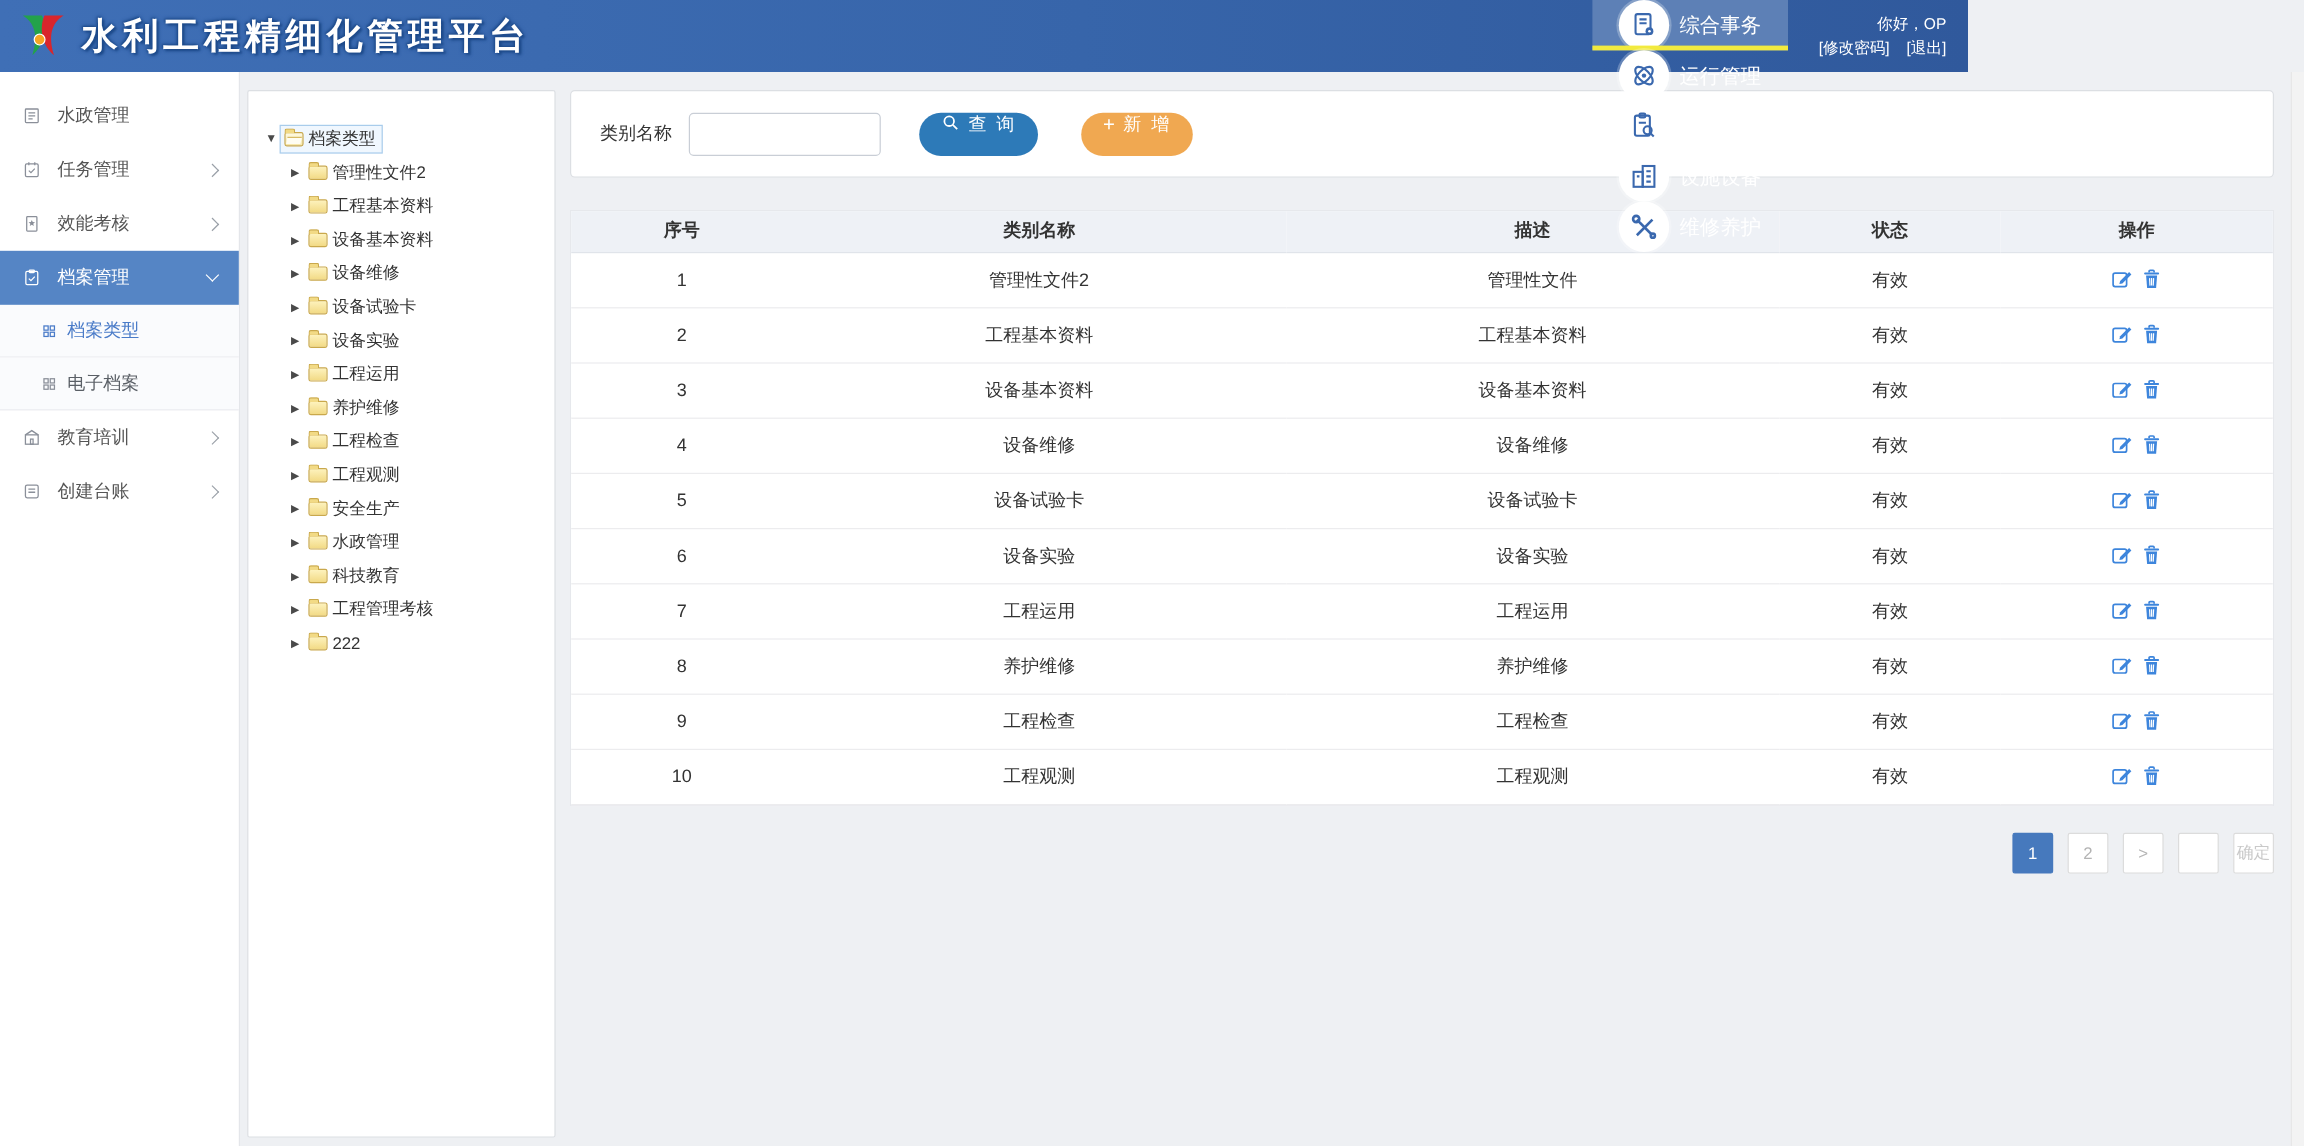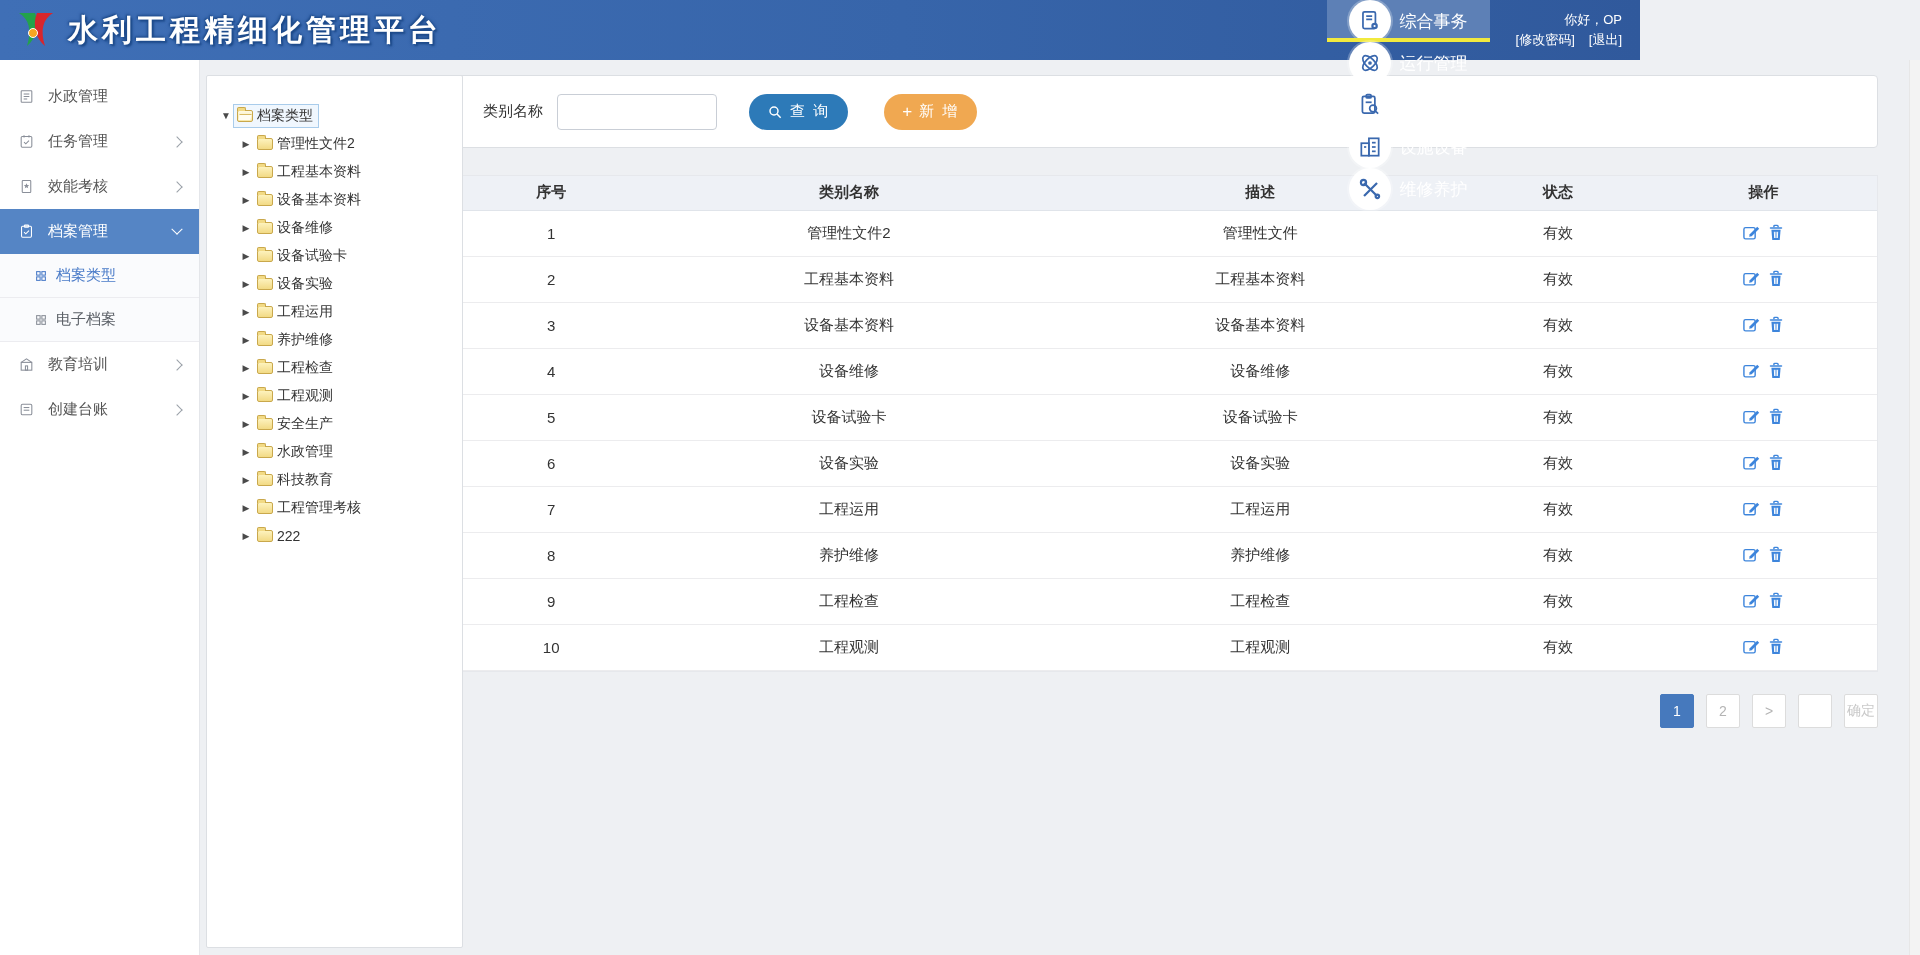--- a/index.html
+++ b/index.html
@@ -85,33 +85,33 @@
     content:""; position:absolute; top:-4px; left:-1px; width:7px; height:3px;
     background:#f2da85; border:1px solid #c9a84c; border-bottom:none; border-radius:2px 2px 0 0;
   }
   .folder.open { background:linear-gradient(#fefae3,#f7e7a8); }
   .folder.open::after {
     content:""; position:absolute; left:1px; right:1px; top:3px; bottom:1px;
     background:#fffdf2; border-top:1px solid #d8bb64; transform:skewX(-12deg);
   }
 
   
-  .content { position:absolute; left:458px; top:75px; width:1420px; }
+  .content { position:absolute; left:475px; top:75px; width:1420px; }
   .searchbar {
     height:73px; background:#fff; border:1px solid #dcdfe3; border-radius:4px;
     display:flex; align-items:center; padding:0 24px; gap:14px;
   }
   .search-label { font-size:15px; color:#333; flex:none; }
   .search-input {
     width:160px; height:36px; border:1px solid #c9ced6; border-radius:4px;
     font-size:14px; padding:0 8px; outline:none; background:#fff;
   }
   .btn {
     height:36px; border:none; border-radius:18px; color:#fff; font-size:15px;
-    display:inline-flex; align-items:center; gap:7px; padding:0 18px; cursor:pointer;
+    display:inline-flex; align-items:flex-start; gap:7px; padding:0 18px; cursor:pointer;
     font-family:inherit; letter-spacing:2px;
   }
   .btn-query { background:#2d7ab8; margin-left:18px; }
   .btn-query svg { width:16px; height:16px; }
   .btn-add { background:#f0a851; margin-left:22px; }
   .btn-add .plus { font-size:17px; letter-spacing:0; }
 
   .tablewrap { margin-top:27px; background:#fff; border:1px solid #e6e8ec; }
   table { width:100%; border-collapse:collapse; table-layout:fixed; }
   thead th {

